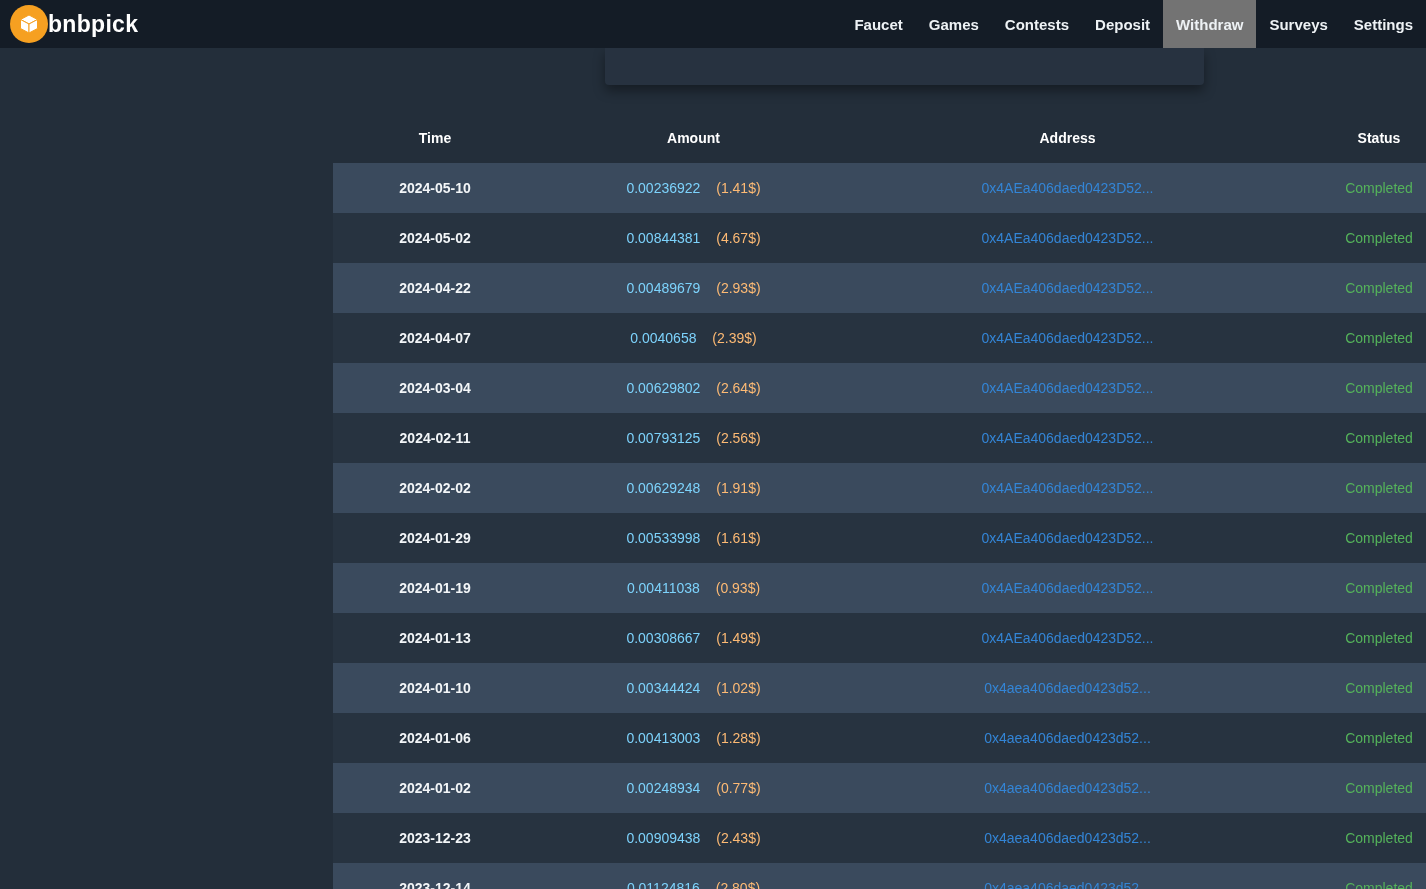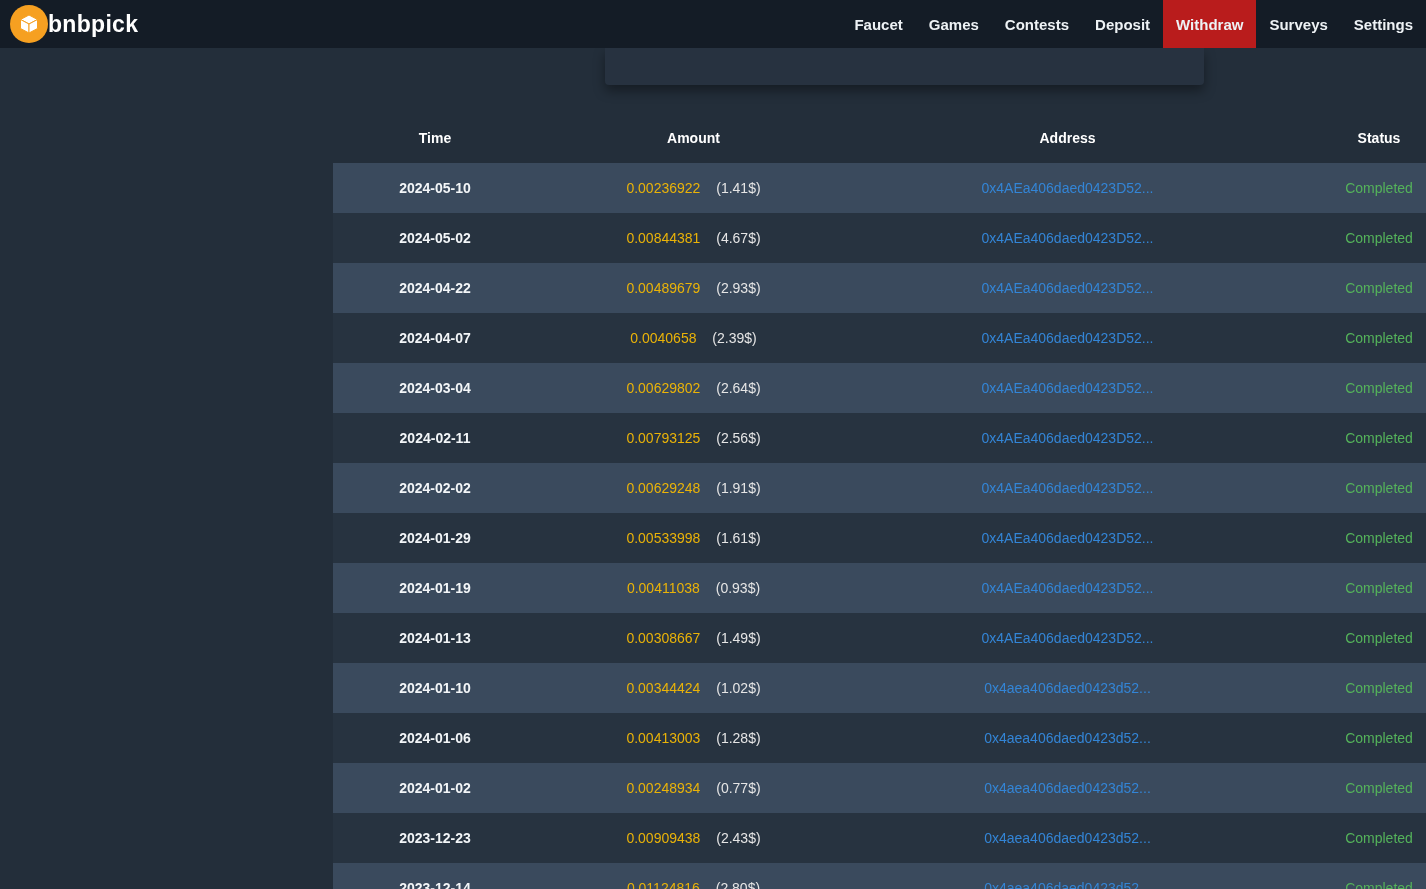--- a/index.html
+++ b/index.html
@@ -29,21 +29,21 @@
   }
   .brand-name {
     color:#ffffff; font-size:23px; font-weight:bold; letter-spacing:.3px;
   }
   .nav-items { display:flex; align-items:stretch; height:100%; }
   .nav-item {
     color:#eef2f5; font-size:15px; font-weight:bold;
     display:flex; align-items:center; padding:0 13px;
     cursor:pointer; text-decoration:none; white-space:nowrap;
   }
-  .nav-item.active { background:#b91c1c; }
+  .nav-item.active { background:#737373; }
 
   
   .form-card {
     position:absolute; left:605px; top:48px; width:599px; height:37px;
     background:#273240;
     border-radius:0 0 4px 4px;
     box-shadow:0 6px 12px rgba(0,0,0,.38);
   }
 
   
@@ -56,22 +56,22 @@
   .col-amount  { width:313px; }
   .col-address { width:435px; }
   .col-status  { width:188px; }
 
   .hdr { color:#ffffff; font-weight:bold; }
 
   .history-body .history-row:nth-child(odd)  { background:#3a4a5d; }
   .history-body .history-row:nth-child(even) { background:#273340; }
 
   .time-text   { color:#f3f6f8; font-weight:600; }
-  .amount-text { color:#eab308; }
-  .usd         { color:#e5e5e5; margin-left:12px; }
+  .amount-text { color:#7dd3fc; }
+  .usd         { color:#fdba74; margin-left:12px; }
   .addr-link   { color:#3385d6; text-decoration:none; cursor:pointer; }
   .status      { color:#54b35a; }
 </style>
 </head>
 <body>
 
 <header class="navbar">
   <div class="brand">
     <span class="logo-circle">
       <svg width="24" height="24" viewBox="0 0 24 24">

